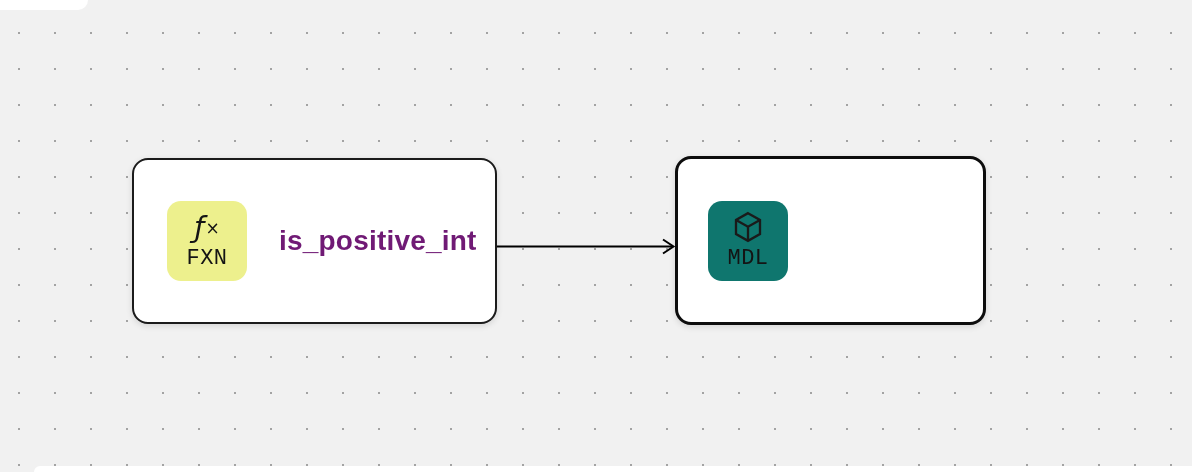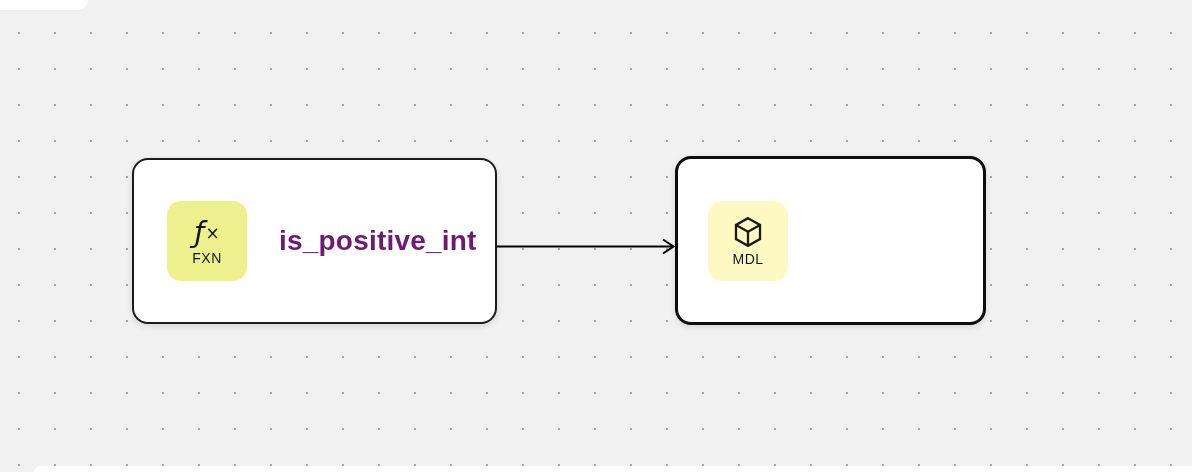--- a/index.html
+++ b/index.html
@@ -85,22 +85,22 @@
   }
 
   .cube-icon-box {
     height: 36px;
     display: flex;
     align-items: center;
     justify-content: center;
   }
 
   .badge-tag {
-    font-family: Liberation Sans, sans-serif;
-    font-size: 14px;
+    font-family: Liberation Mono, monospace;
+    font-size: 22px;
     letter-spacing: 0.5px;
     color: #141414;
     line-height: 1.1;
   }
 
   .node-label {
     font-size: 28px;
     font-weight: 700;
     color: #701a75;
     letter-spacing: 0.2px;
@@ -135,21 +135,21 @@
       <div class="badge-glyph">
         <span class="fx-f">ƒ</span>
         <span class="fx-x">×</span>
       </div>
       <div class="badge-tag">FXN</div>
     </div>
     <div class="node-label">is_positive_int</div>
   </div>
 
   <div class="node node-model">
-    <div class="badge" style="background-color: #fef9c3;">
+    <div class="badge" style="background-color: #0f766e;">
       <div class="cube-icon-box">
         <svg width="36" height="36" viewBox="0 0 24 24" fill="none" stroke="#1a1a1a" stroke-width="1.55" stroke-linejoin="miter">
           <path d="M12 2.8 L20 7.3 L20 16.7 L12 21.2 L4 16.7 L4 7.3 Z"></path>
           <path d="M4 7.3 L12 11.8 L20 7.3"></path>
           <path d="M12 11.8 L12 21.2"></path>
         </svg>
       </div>
       <div class="badge-tag">MDL</div>
     </div>
   </div>

